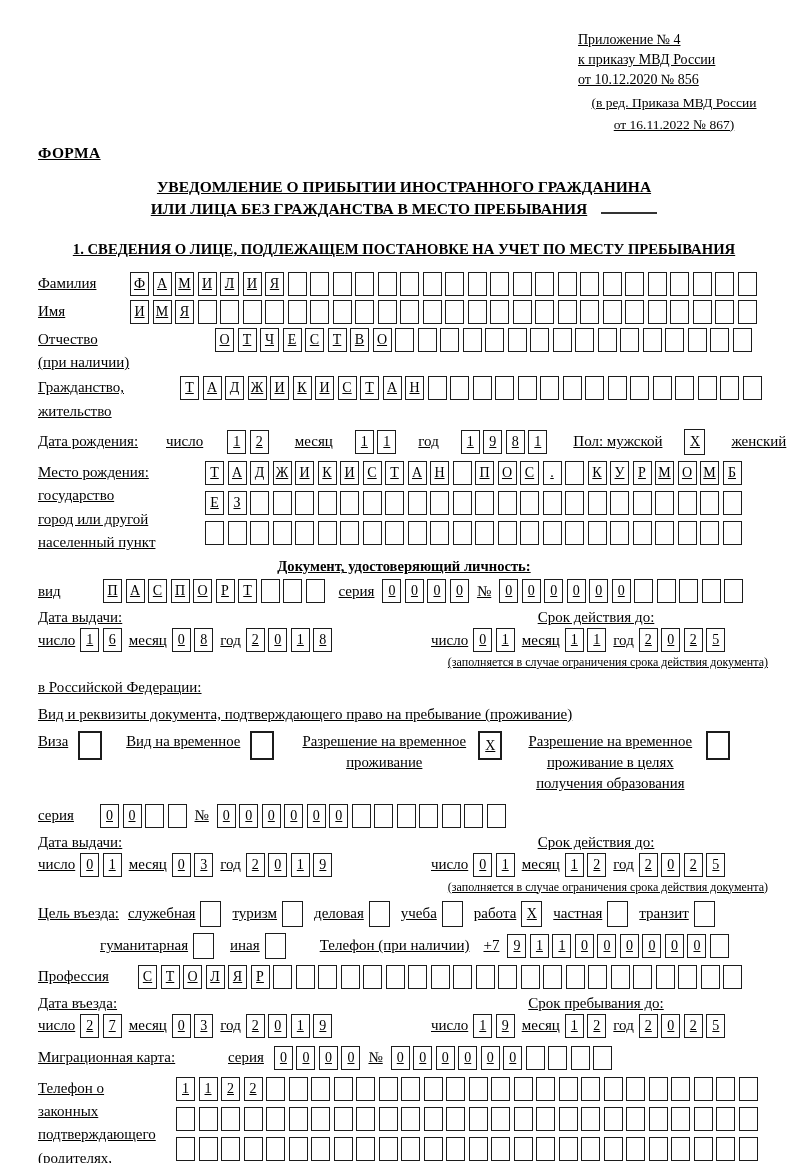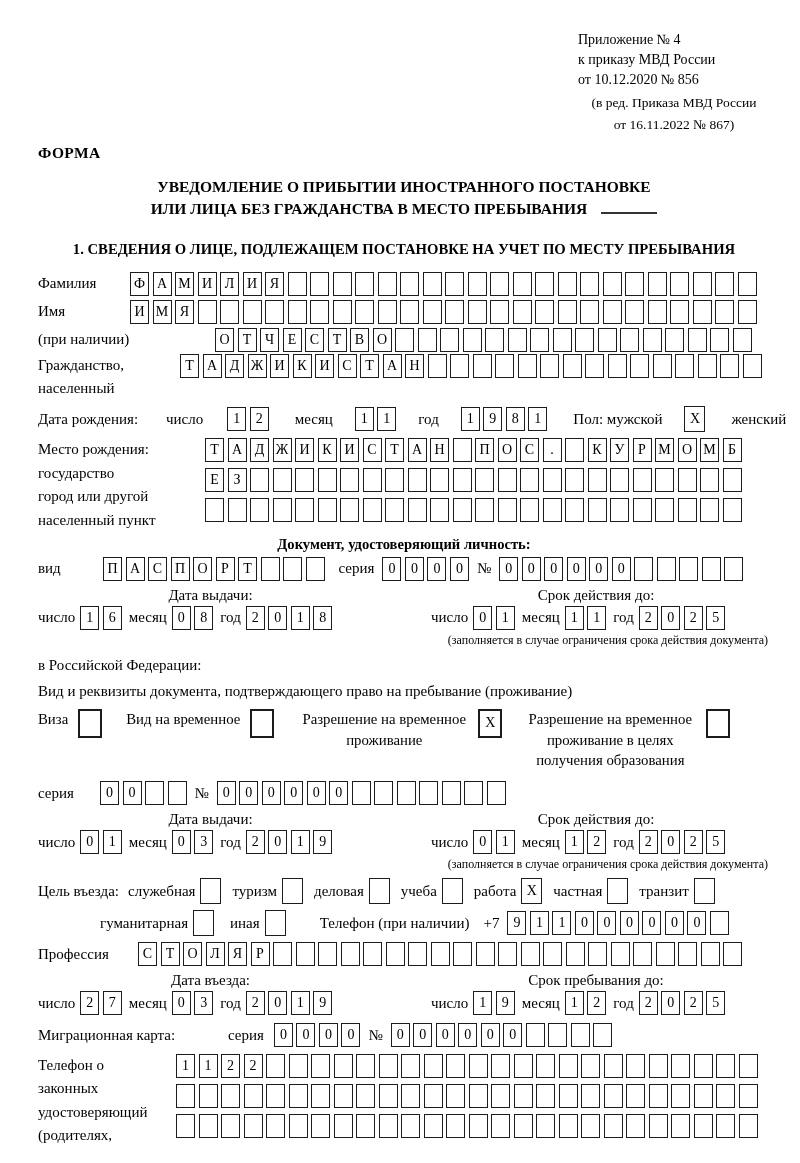--- a/index.html
+++ b/index.html
@@ -1,17 +1,17 @@
 <!DOCTYPE html>
 <html><head>
 <meta charset="utf-8">
 <style>
   * { margin:0; padding:0; box-sizing:border-box; }
   body { background:#fff; color:#000; font-family:"Liberation Serif", serif; font-size:15px; }
-  .page { width:800px; height:1163px; padding:30px 30px 0 38px; position:relative; background:#fff; overflow:hidden; }
+  .page { width:800px; height:1163px; padding:30px 30px 0 38px; position:relative; background:#fff; overflow:hidden;text-decoration:underline; }
 
   
   .hdr-wrap { display:flex; justify-content:flex-end; }
   .hdr { width:192px; font-size:14px; line-height:1.42; }
   .hdr .ed { font-size:13.5px; margin-top:3px;text-align:center; }
   .forma { font-weight:bold; font-size:15.5px; margin-top:10px; padding-right:4px; letter-spacing:.4px; }
 
   
   .title { text-align:center; font-weight:bold; font-size:15.5px; line-height:1.45; margin-top:14px; }
   .blank { display:inline-block; width:56px; border-bottom:2.2px solid #333; height:14px; margin-left:14px; }
@@ -38,21 +38,21 @@
   .twocol { display:flex; align-items:flex-start; margin-bottom:4px; }
   .twocol .labelcol { flex:none; line-height:1.56; }
   .bp-label { width:167px; }
   .rep-label { width:138px; }
   .rowstack > .boxes { margin-bottom:6px; }
 
   .dochead { text-align:center; font-weight:bold; font-size:14.6px; margin:3px 0 4px; }
 
   
   .dhdr { display:flex; margin-bottom:2px; }
-  .dhdr .l { width:345px; text-align:center; }
+  .dhdr .l { width:345px; text-align:left; }
   .dhdr .r { margin-left:48px; width:330px; text-align:center; }
   .drow { display:flex; align-items:center; margin-bottom:3px; }
   .dgroup { display:flex; align-items:center; }
   .dgroup .dl { margin:0 5px 0 7px; }
   .dgroup .dl:first-child { margin-left:0; }
   .rgap { margin-left:48px; }
   .note { text-align:right; font-size:12px; padding-right:2px; margin-bottom:6px; }
 
   .para { line-height:1.5; margin-top:4px; }
 
@@ -77,21 +77,21 @@
       <div>Приложение № 4</div>
       <div>к приказу МВД России</div>
       <div>от 10.12.2020 № 856</div>
       <div class="ed">(в ред. Приказа МВД России</div>
       <div class="ed">от 16.11.2022 № 867)</div>
     </div>
   </div>
   <div class="forma">ФОРМА</div>
 
   <div class="title">
-    <div>УВЕДОМЛЕНИЕ О ПРИБЫТИИ ИНОСТРАННОГО ПОСТАНОВКЕ</div>
+    <div>УВЕДОМЛЕНИЕ О ПРИБЫТИИ ИНОСТРАННОГО ГРАЖДАНИНА</div>
     <div><span>ИЛИ ЛИЦА БЕЗ ГРАЖДАНСТВА В МЕСТО ПРЕБЫВАНИЯ</span><span class="blank"></span></div>
   </div>
 
   <div class="sec">1. СВЕДЕНИЯ О ЛИЦЕ, ПОДЛЕЖАЩЕМ ПОСТАНОВКЕ НА УЧЕТ ПО МЕСТУ ПРЕБЫВАНИЯ</div>
 
   <div class="frow">
     <span class="lbl lw-sur">Фамилия</span>
     <div class="boxes">
         <div class="cb">Ф</div>
         <div class="cb">А</div>
@@ -153,20 +153,21 @@
         <div class="cb"></div>
         <div class="cb"></div>
         <div class="cb"></div>
         <div class="cb"></div>
         <div class="cb"></div>
       </div>
   </div>
 
   <div class="frow topal" style="margin-bottom:2px;">
     <span class="lbl lw-pat">
+      <div>Отчество</div>
       <div>(при наличии)</div>
     </span>
     <div class="boxes">
         <div class="cb">О</div>
         <div class="cb">Т</div>
         <div class="cb">Ч</div>
         <div class="cb">Е</div>
         <div class="cb">С</div>
         <div class="cb">Т</div>
         <div class="cb">В</div>
@@ -186,21 +187,21 @@
         <div class="cb"></div>
         <div class="cb"></div>
         <div class="cb"></div>
         <div class="cb"></div>
       </div>
   </div>
 
   <div class="frow topal" style="margin-bottom:6px;">
     <span class="lbl lw-cit">
       <div>Гражданство,</div>
-      <div>населенный</div>
+      <div>жительство</div>
     </span>
     <div class="boxes">
         <div class="cb">Т</div>
         <div class="cb">А</div>
         <div class="cb">Д</div>
         <div class="cb">Ж</div>
         <div class="cb">И</div>
         <div class="cb">К</div>
         <div class="cb">И</div>
         <div class="cb">С</div>
@@ -693,21 +694,21 @@
         <div class="cb"></div>
         <div class="cb"></div>
         <div class="cb"></div>
       </div>
   </div>
 
   <div class="twocol">
     <div class="labelcol rep-label">
       <div>Телефон о</div>
       <div>законных</div>
-      <div>удостоверяющий</div>
+      <div>подтверждающего</div>
       <div>(родителях,</div>
 
     </div>
     <div class="rowstack" style="flex:1;">
       <div class="boxes">
           <div class="cb">1</div>
           <div class="cb">1</div>
           <div class="cb">2</div>
           <div class="cb">2</div>
           <div class="cb"></div>

